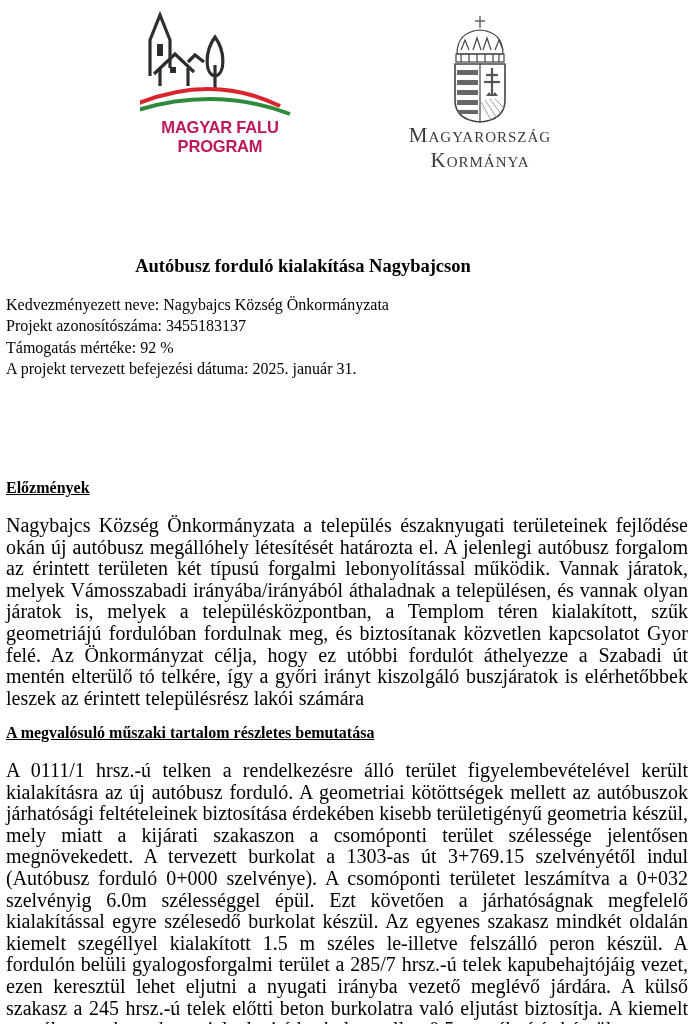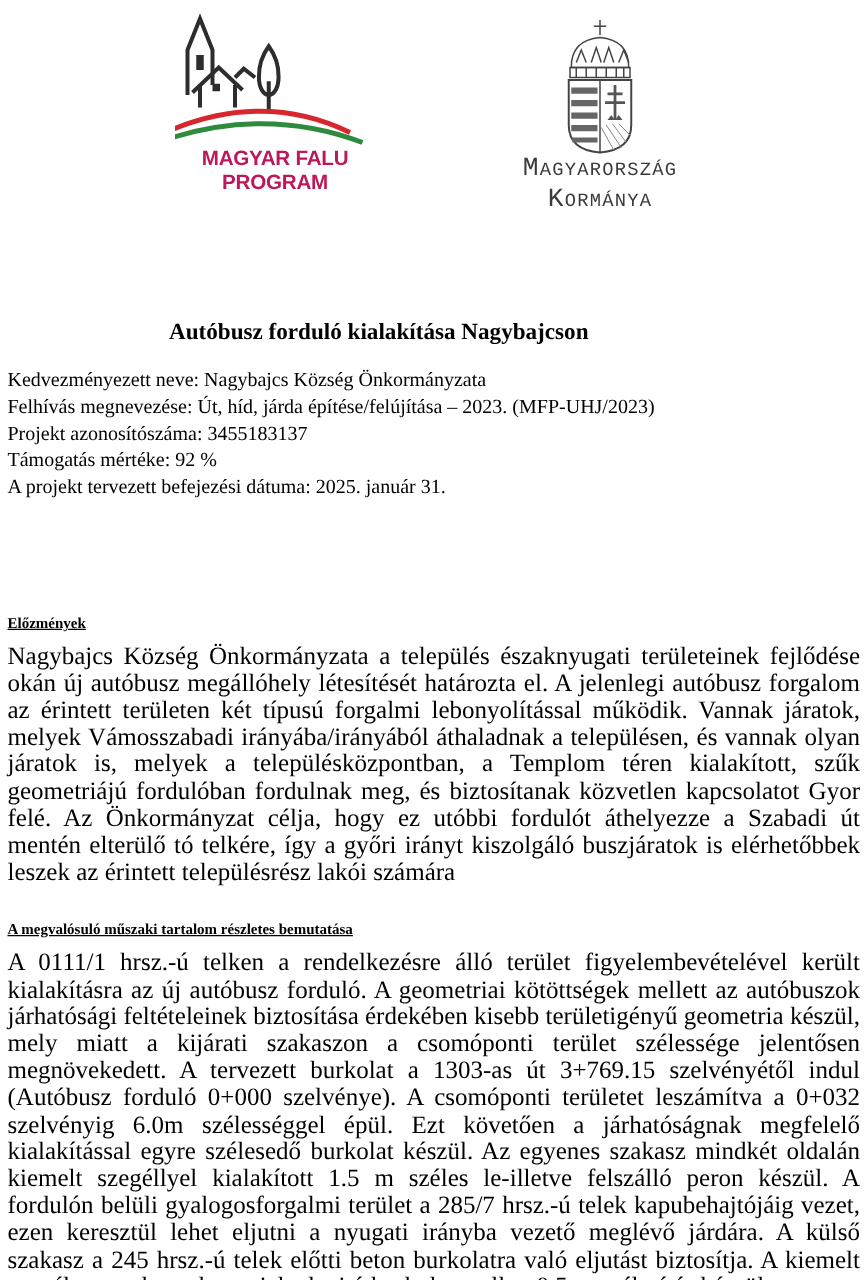--- a/index.html
+++ b/index.html
@@ -4,27 +4,27 @@
 <style>
   html, body { margin: 0; padding: 0; background: #ffffff; }
   body { width: 693px; height: 1024px; position: relative; overflow: hidden;
          font-family: "Liberation Serif", serif; color: #000; }
   .logo-mfp { position: absolute; left: 140px; top: 10px; width: 160px; height: 150px; }
   .logo-gov { position: absolute; left: 395px; top: 10px; width: 170px; height: 160px; }
   .mfp-text { position: absolute; left: 150px; top: 118px; width: 140px; text-align: center;
               font-family: "Liberation Sans", sans-serif; font-weight: bold; font-size: 16.5px;
               line-height: 19px; color: #be185d; letter-spacing: -0.2px; }
   .gov-text { position: absolute; left: 400px; top: 123px; width: 160px; text-align: center;
-              font-family: Liberation Mono, monospace; font-size: 21px; line-height: 25px; color: #3a3a3a;
+              font-family: Liberation Serif, serif; font-size: 21px; line-height: 25px; color: #3a3a3a;
               font-variant: small-caps; letter-spacing: 1px; }
   .title { position: absolute; left: 0; top: 256px; width: 606px; text-align: center;
            font-weight: bold; font-size: 18.5px; }
   .meta { position: absolute; left: 6px; top: 294px; width: 684px; font-size: 16px; line-height: 21.3px; }
   .meta div { white-space: nowrap; }
-  .h2 { position: absolute; left: 6px; font-weight: bold; font-size: 12px; text-decoration: underline; margin-top: 12px; }
+  .h2 { position: absolute; left: 6px; font-weight: bold; font-size: 16px; text-decoration: underline; }
   .para { position: absolute; left: 6px; width: 682px; font-size: 20px; line-height: 21.6px;
           text-align: justify; }
 </style>
 </head>
 <body>
 
 <div class="logo-mfp">
   <svg width="160" height="110" viewBox="0 0 160 110">
     <g fill="none" stroke="#2d2d2d" stroke-width="3.2" stroke-linejoin="miter">
 
@@ -96,21 +96,20 @@
 </div>
 <div class="gov-text">
   <div>Magyarország</div>
   <div>Kormánya</div>
 </div>
 
 <div class="title">Autóbusz forduló kialakítása Nagybajcson</div>
 
 <div class="meta">
   <div>Kedvezményezett neve: Nagybajcs Község Önkormányzata</div>
-  <div>Felhívás megnevezése: Út, híd, járda építése/felújítása – 2023. (MFP-UHJ/2023)</div>
   <div>Projekt azonosítószáma: 3455183137</div>
   <div>Támogatás mértéke: 92 %</div>
   <div>A projekt tervezett befejezési dátuma: 2025. január 31.</div>
 </div>
 
 <div class="h2" style="top:479px;">Előzmények</div>
 <div class="para" style="top:515px;">Nagybajcs Község Önkormányzata a település északnyugati területeinek fejlődése okán új autóbusz megállóhely létesítését határozta el. A jelenlegi autóbusz forgalom az érintett területen két típusú forgalmi lebonyolítással működik. Vannak járatok, melyek Vámosszabadi irányába/irányából áthaladnak a településen, és vannak olyan járatok is, melyek a településközpontban, a Templom téren kialakított, szűk geometriájú fordulóban fordulnak meg, és biztosítanak közvetlen kapcsolatot Gyor felé. Az Önkormányzat célja, hogy ez utóbbi fordulót áthelyezze a Szabadi út mentén elterülő tó telkére, így a győri irányt kiszolgáló buszjáratok is elérhetőbbek leszek az érintett településrész lakói számára</div>
 
 <div class="h2" style="top:724px;">A megvalósuló műszaki tartalom részletes bemutatása</div>
 <div class="para" style="top:760px;">A 0111/1 hrsz.-ú telken a rendelkezésre álló terület figyelembevételével került kialakításra az új autóbusz forduló. A geometriai kötöttségek mellett az autóbuszok járhatósági feltételeinek biztosítása érdekében kisebb területigényű geometria készül, mely miatt a kijárati szakaszon a csomóponti terület szélessége jelentősen megnövekedett. A tervezett burkolat a 1303-as út 3+769.15 szelvényétől indul (Autóbusz forduló 0+000 szelvénye). A csomóponti területet leszámítva a 0+032 szelvényig 6.0m szélességgel épül. Ezt követően a járhatóságnak megfelelő kialakítással egyre szélesedő burkolat készül. Az egyenes szakasz mindkét oldalán kiemelt szegéllyel kialakított 1.5 m széles le-illetve felszálló peron készül. A fordulón belüli gyalogosforgalmi terület a 285/7 hrsz.-ú telek kapubehajtójáig vezet, ezen keresztül lehet eljutni a nyugati irányba vezető meglévő járdára. A külső szakasz a 245 hrsz.-ú telek előtti beton burkolatra való eljutást biztosítja. A kiemelt szegélyes szakaszokon a jelenlegi útburkolat mellett 0.5 m szélesítés készül.</div>

